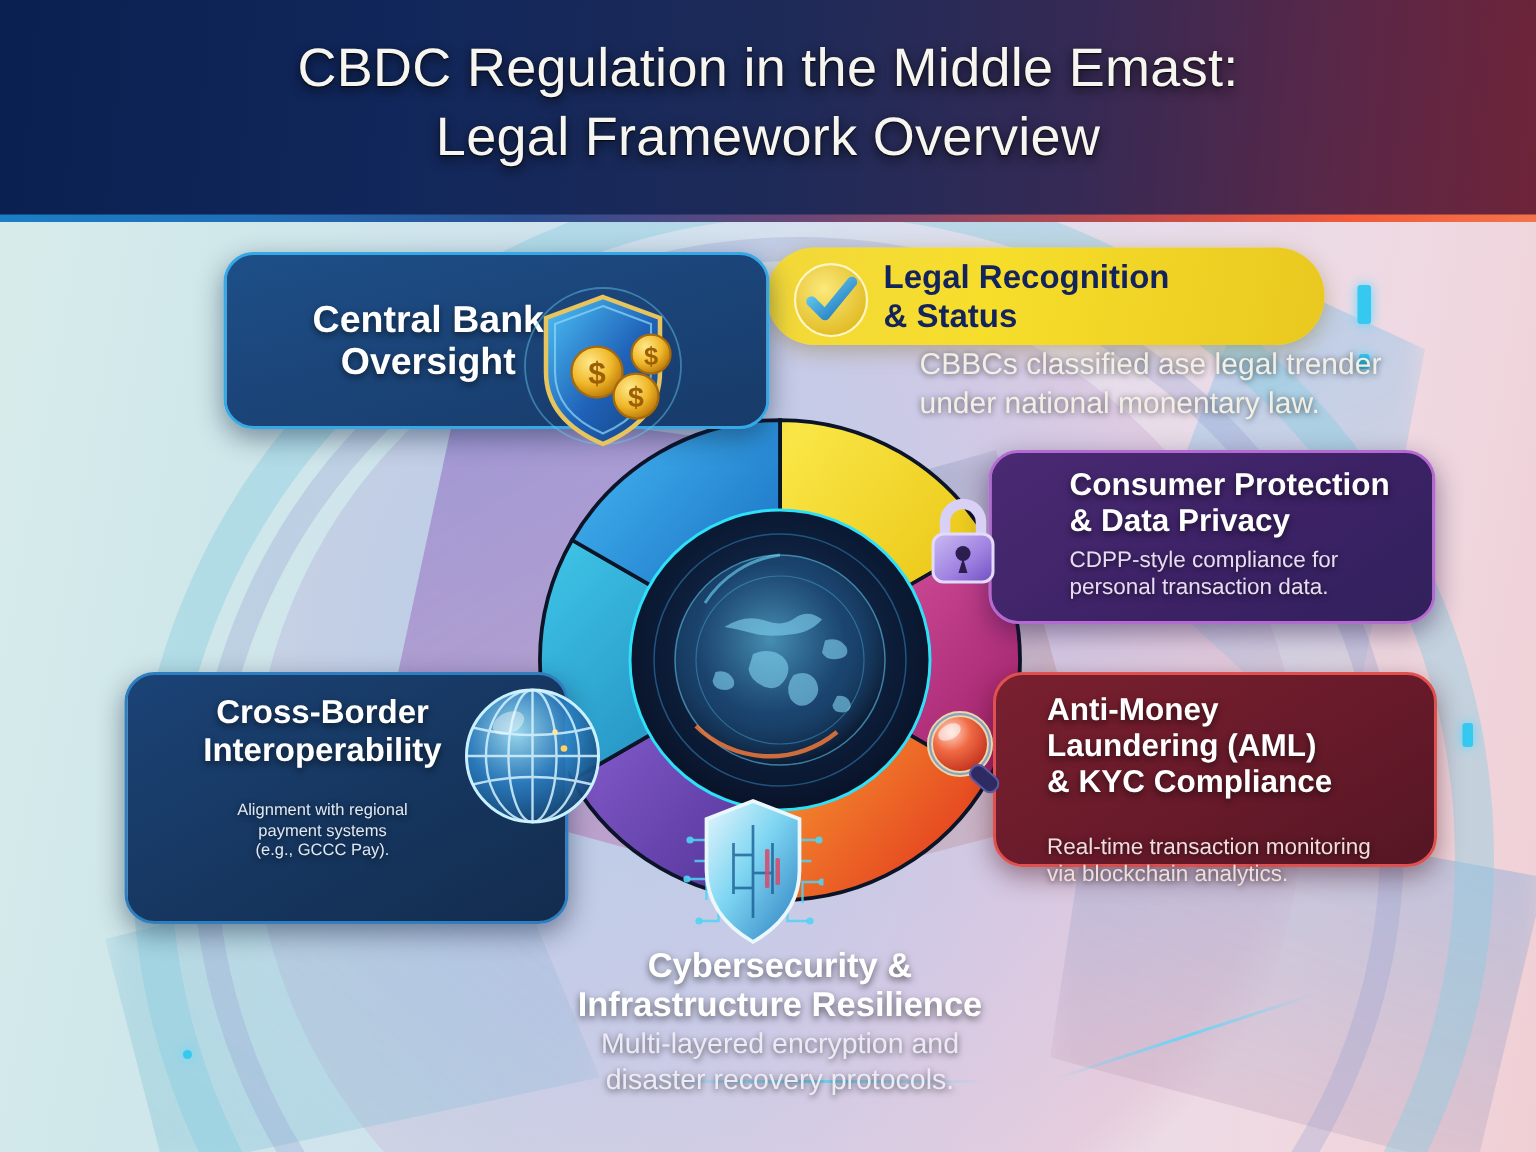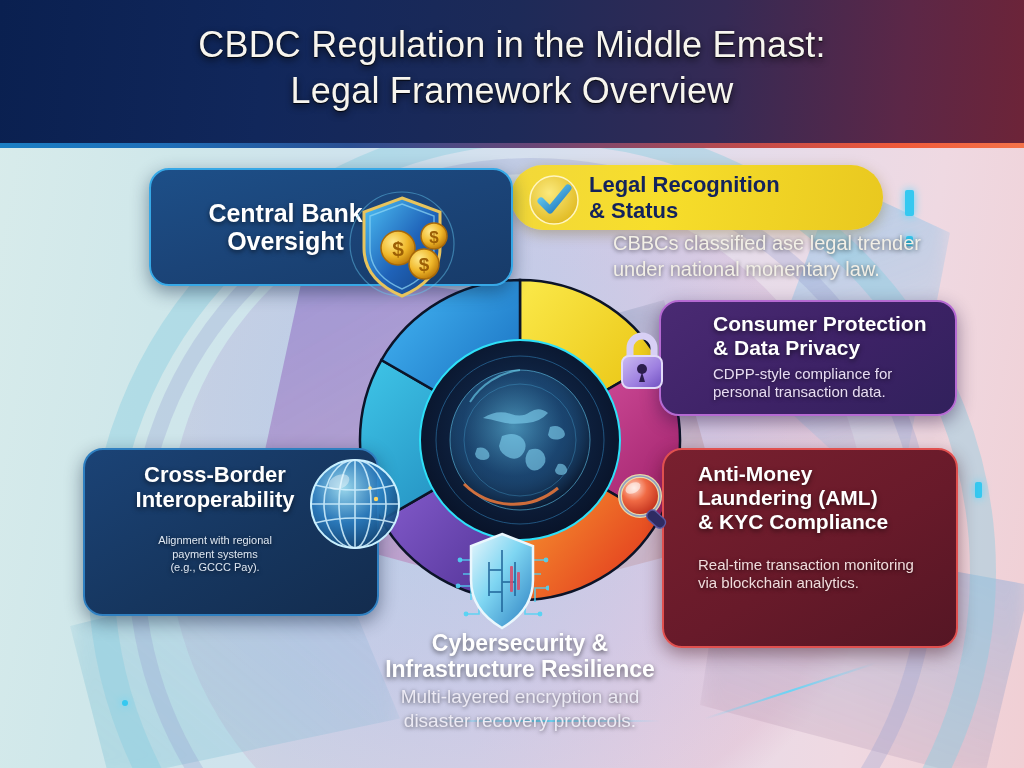--- a/index.html
+++ b/index.html
@@ -173,21 +173,21 @@
     background: linear-gradient(145deg, #4a2a73 0%, #3d2266 55%, #31215c 100%);
     border: 2px solid #b56ad2;
     box-shadow: 0 6px 18px rgba(35,15,60,0.45);
     padding: 10px 12px 10px 52px;
   }
   #card-consumer .card-title { color: #ffffff; font-size: 21px; }
   #card-consumer .card-desc { color: #e7dcf2; font-size: 15px; margin-top: 5px; }
 
   
   #card-aml {
-    left: 662px; top: 448px; width: 296px; height: 200px;
+    left: 662px; top: 448px; width: 296px; height: 130px;
     background: linear-gradient(150deg, #79202f 0%, #681a2a 55%, #551624 100%);
     border: 2px solid #e0504f;
     box-shadow: 0 6px 18px rgba(60,10,20,0.45);
     padding: 12px 14px 12px 34px;
   }
   #card-aml .card-title { color: #ffffff; font-size: 21px; }
   #card-aml .card-desc { color: #f0dcdc; font-size: 15px; margin-top: 22px; }
 
   
   #card-cyber {

